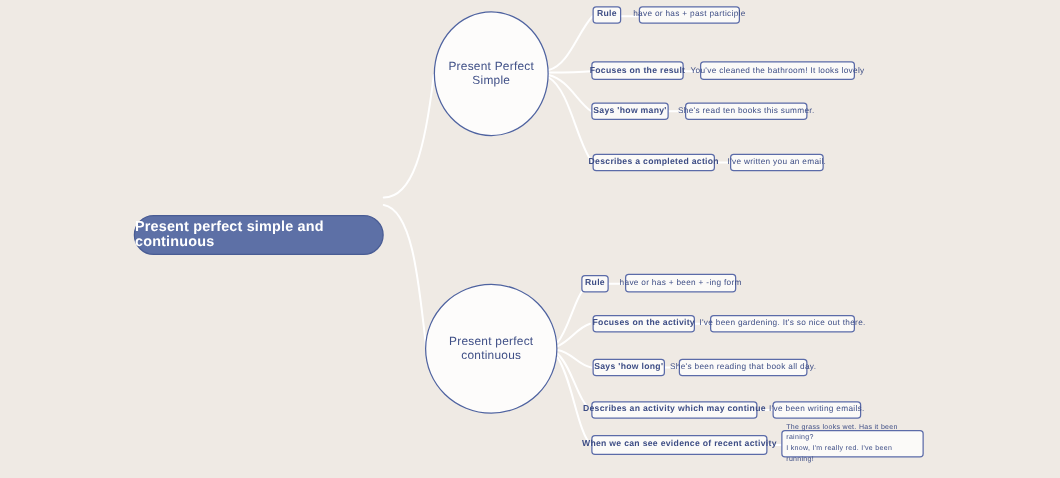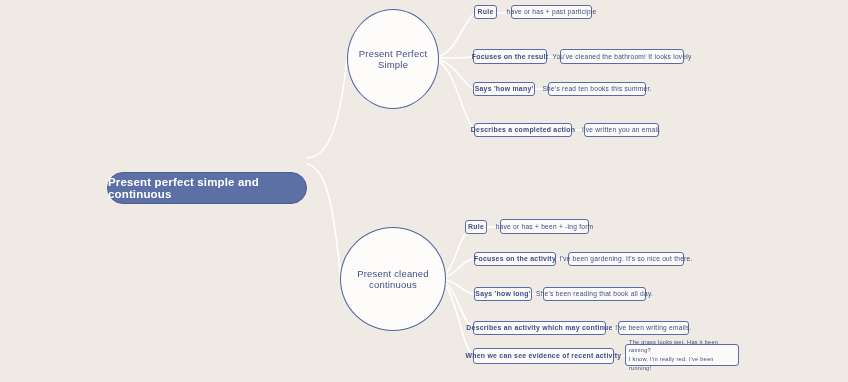--- a/index.html
+++ b/index.html
@@ -159,21 +159,21 @@
 
     <div class="leaf key" style="left:473px; top:49px; width:74px; height:15px;">Focuses on the result</div>
     <div class="leaf" style="left:560px; top:49px; width:124px; height:15px;">You've cleaned the bathroom! It looks lovely</div>
 
     <div class="leaf key" style="left:473px; top:82px; width:62px; height:14px;">Says 'how many'</div>
     <div class="leaf" style="left:548px; top:82px; width:98px; height:14px;">She's read ten books this summer.</div>
 
     <div class="leaf key" style="left:474px; top:123px; width:98px; height:14px;">Describes a completed action</div>
     <div class="leaf" style="left:584px; top:123px; width:75px; height:14px;">I've written you an email.</div>
 
-    <div class="circle-node" id="circle-ppc">Present cleaned continuous</div>
+    <div class="circle-node" id="circle-ppc">Present perfect continuous</div>
 
     <div class="leaf key" style="left:465px; top:220px; width:22px; height:14px;">Rule</div>
     <div class="leaf" style="left:500px; top:219px; width:89px; height:15px;">have or has + been + -ing form</div>
 
     <div class="leaf key" style="left:474px; top:252px; width:82px; height:14px;">Focuses on the activity</div>
     <div class="leaf" style="left:568px; top:252px; width:116px; height:14px;">I've been gardening. It's so nice out there.</div>
 
     <div class="leaf key" style="left:474px; top:287px; width:58px; height:14px;">Says 'how long'</div>
     <div class="leaf" style="left:543px; top:287px; width:103px; height:14px;">She's been reading that book all day.</div>
 

